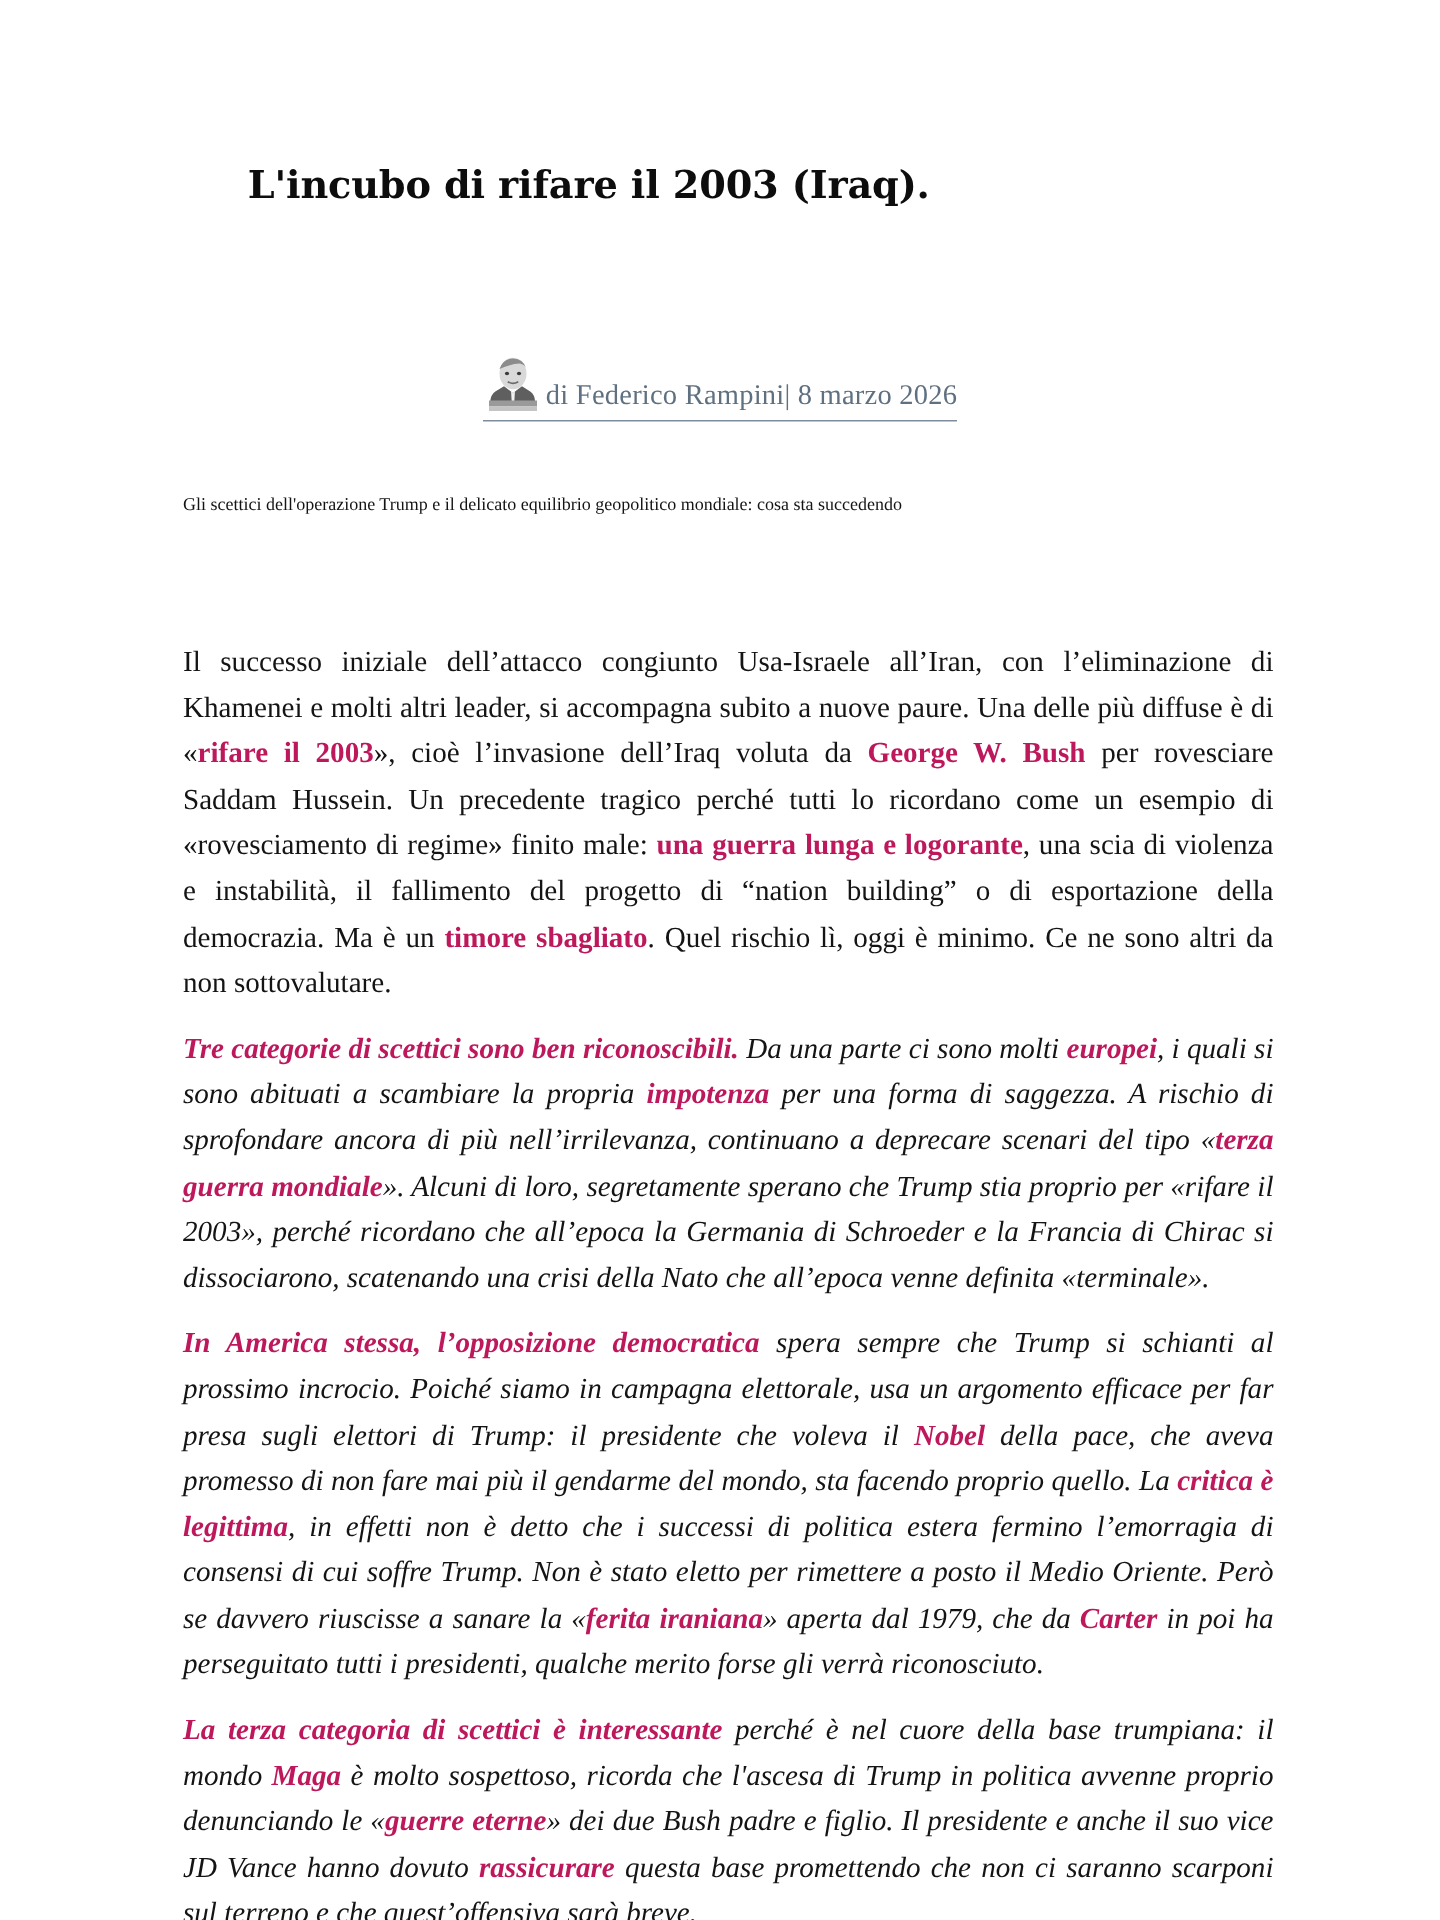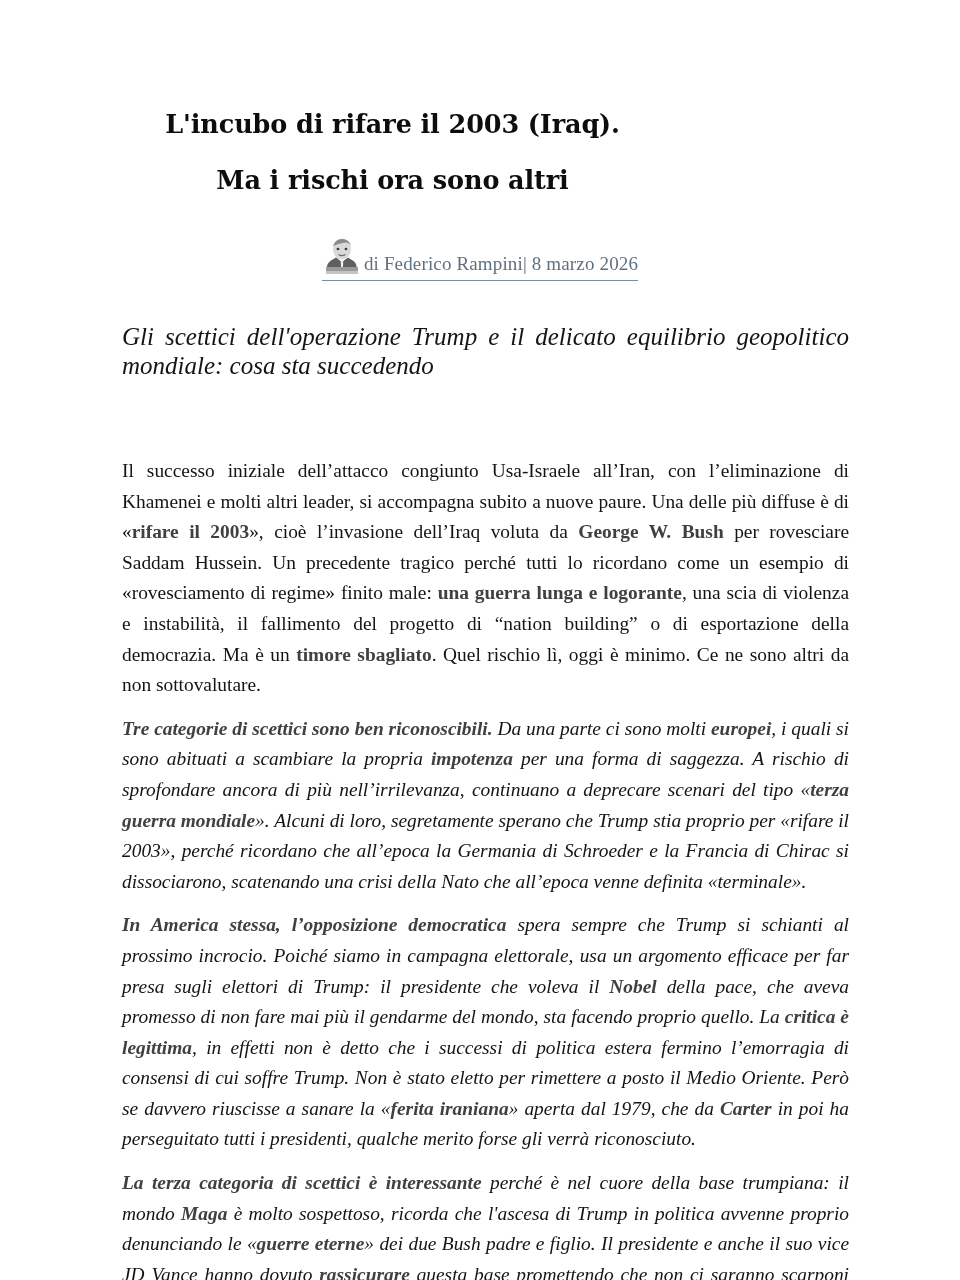--- a/index.html
+++ b/index.html
@@ -96,43 +96,41 @@
     text-align: justify;
     text-justify: inter-word;
     font-family: "Liberation Serif", "DejaVu Serif", serif;
     font-size: 19.4px;
     line-height: 30.6px;
     color: #141414;
     hyphens: none;
   }
 
   p.summary {
-    font-size: 25px;
+    font-size: 12px;
     line-height: 29px;
     margin-bottom: 0;
-    font-style: italic;
   }
 
   .gap-after-summary { height: 76px; }
 
   p.body + p.body { margin-top: 13px; font-style: italic; }
 
   b, strong {
     font-weight: bold;
-    color: #404040;
+    color: #be185d;
   }
 </style>
 </head>
 <body>
 
 <div class="page">
 
   <div class="title-block">
     <h1 class="title-line">L'incubo di rifare il 2003 (Iraq).</h1>
-    <h1 class="title-line second">Ma i rischi ora sono altri</h1>
   </div>
 
   <div class="byline">
     <span class="byline-inner">
       <span class="byline-photo">
         <svg width="40" height="41" viewBox="0 0 40 41" aria-hidden="true">
           <rect x="0" y="0" width="40" height="41" fill="#ffffff"></rect>
           <g>
             <ellipse cx="20" cy="13" rx="9" ry="10.5" fill="#d9d9d9"></ellipse>
             <path d="M11 10 q2.5 -7 9 -7 q7 0 9 7 q-1 -3 -4.5 -3.6 q-5 0 -13.5 3.6 Z" fill="#8c8c8c"></path>

